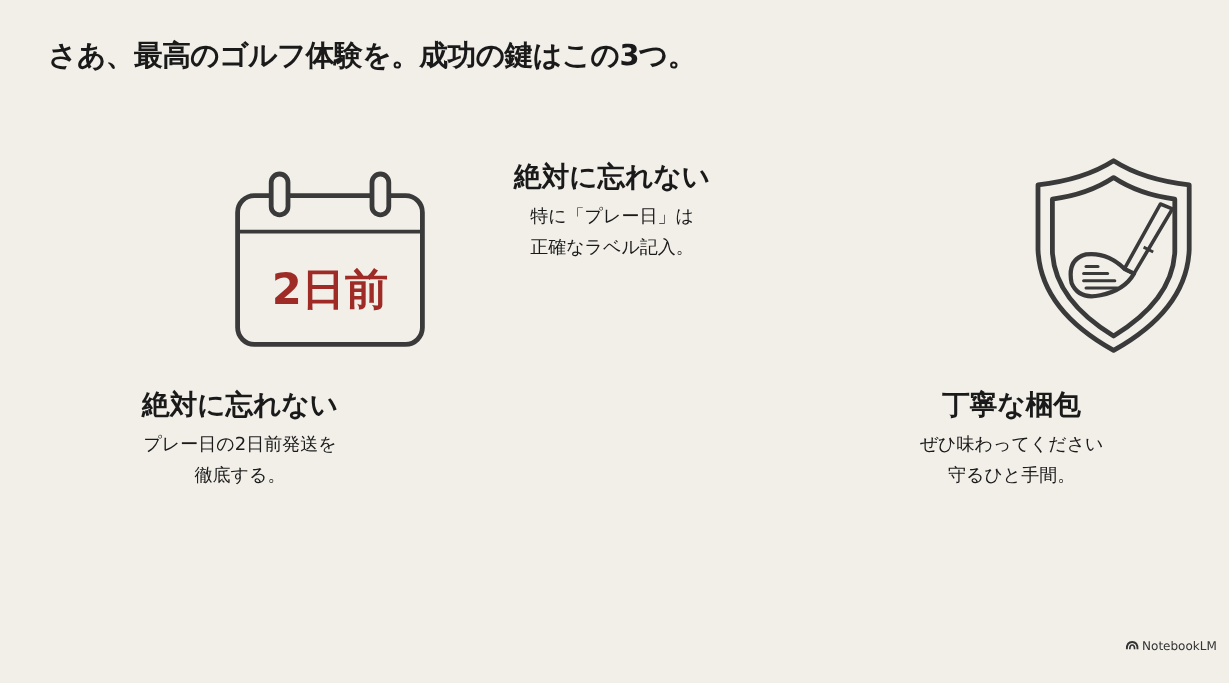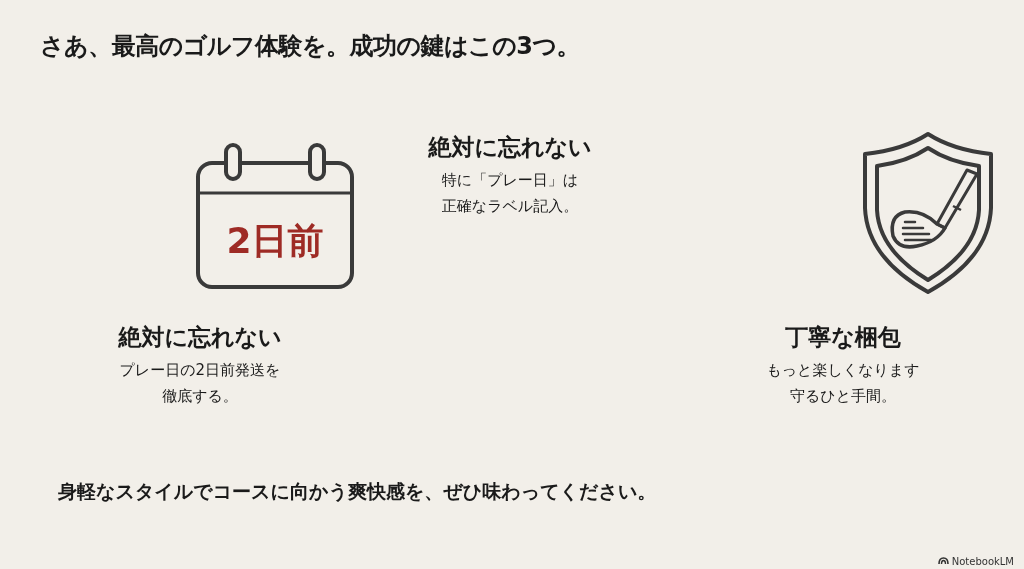--- a/index.html
+++ b/index.html
@@ -48,21 +48,21 @@
   .footer-text {
     position: absolute;
     left: 58px; top: 476px;
     font-size: 19px;
     font-weight: bold;
     line-height: 30px;
     white-space: nowrap;
   }
   .brand {
     position: absolute;
-    right: 10px; bottom: 2px;
+    right: 10px; bottom: 24px;
     font-size: 10px;
     color: #333;
     display: flex;
     align-items: flex-end;
     gap: 3px;
   }
 </style>
 </head>
 <body>
 
@@ -99,26 +99,25 @@
       <line x1="100" y1="78" x2="108" y2="82" stroke="#3a3a3a" stroke-width="2.5"></line>
 
       <path d="M84 96 Q70 82 52 84 Q36 88 40 108 Q46 122 64 118 Q84 114 92 100 Z" fill="none" stroke="#3a3a3a" stroke-width="3.5" stroke-linejoin="round"></path>
       <line x1="52" y1="94" x2="62" y2="94" stroke="#3a3a3a" stroke-width="2.5" stroke-linecap="round"></line>
       <line x1="50" y1="100" x2="70" y2="100" stroke="#3a3a3a" stroke-width="2.5" stroke-linecap="round"></line>
       <line x1="50" y1="106" x2="76" y2="106" stroke="#3a3a3a" stroke-width="2.5" stroke-linecap="round"></line>
       <line x1="52" y1="112" x2="78" y2="112" stroke="#3a3a3a" stroke-width="2.5" stroke-linecap="round"></line>
     </svg>
   </div>
   <div class="heading">丁寧な梱包</div>
-  <div class="desc">もっと楽しくなります
+  <div class="desc">ぜひ味わってください
 守るひと手間。</div>
 </div>
 
 <div class="footer-text">
-  <div>身軽なスタイルでコースに向かう爽快感を、ぜひ味わってください。</div>
 </div>
 
 <div class="brand">
   <span>
     <svg width="11" height="9" viewBox="0 0 11 9">
       <path d="M1 8 Q1 2 5.5 2 Q10 2 10 8" fill="none" stroke="#333" stroke-width="1.6"></path>
       <path d="M3.5 8 Q3.5 4.5 5.5 4.5 Q7.5 4.5 7.5 8" fill="none" stroke="#333" stroke-width="1.4"></path>
     </svg>
   </span>
   <span>NotebookLM</span>

